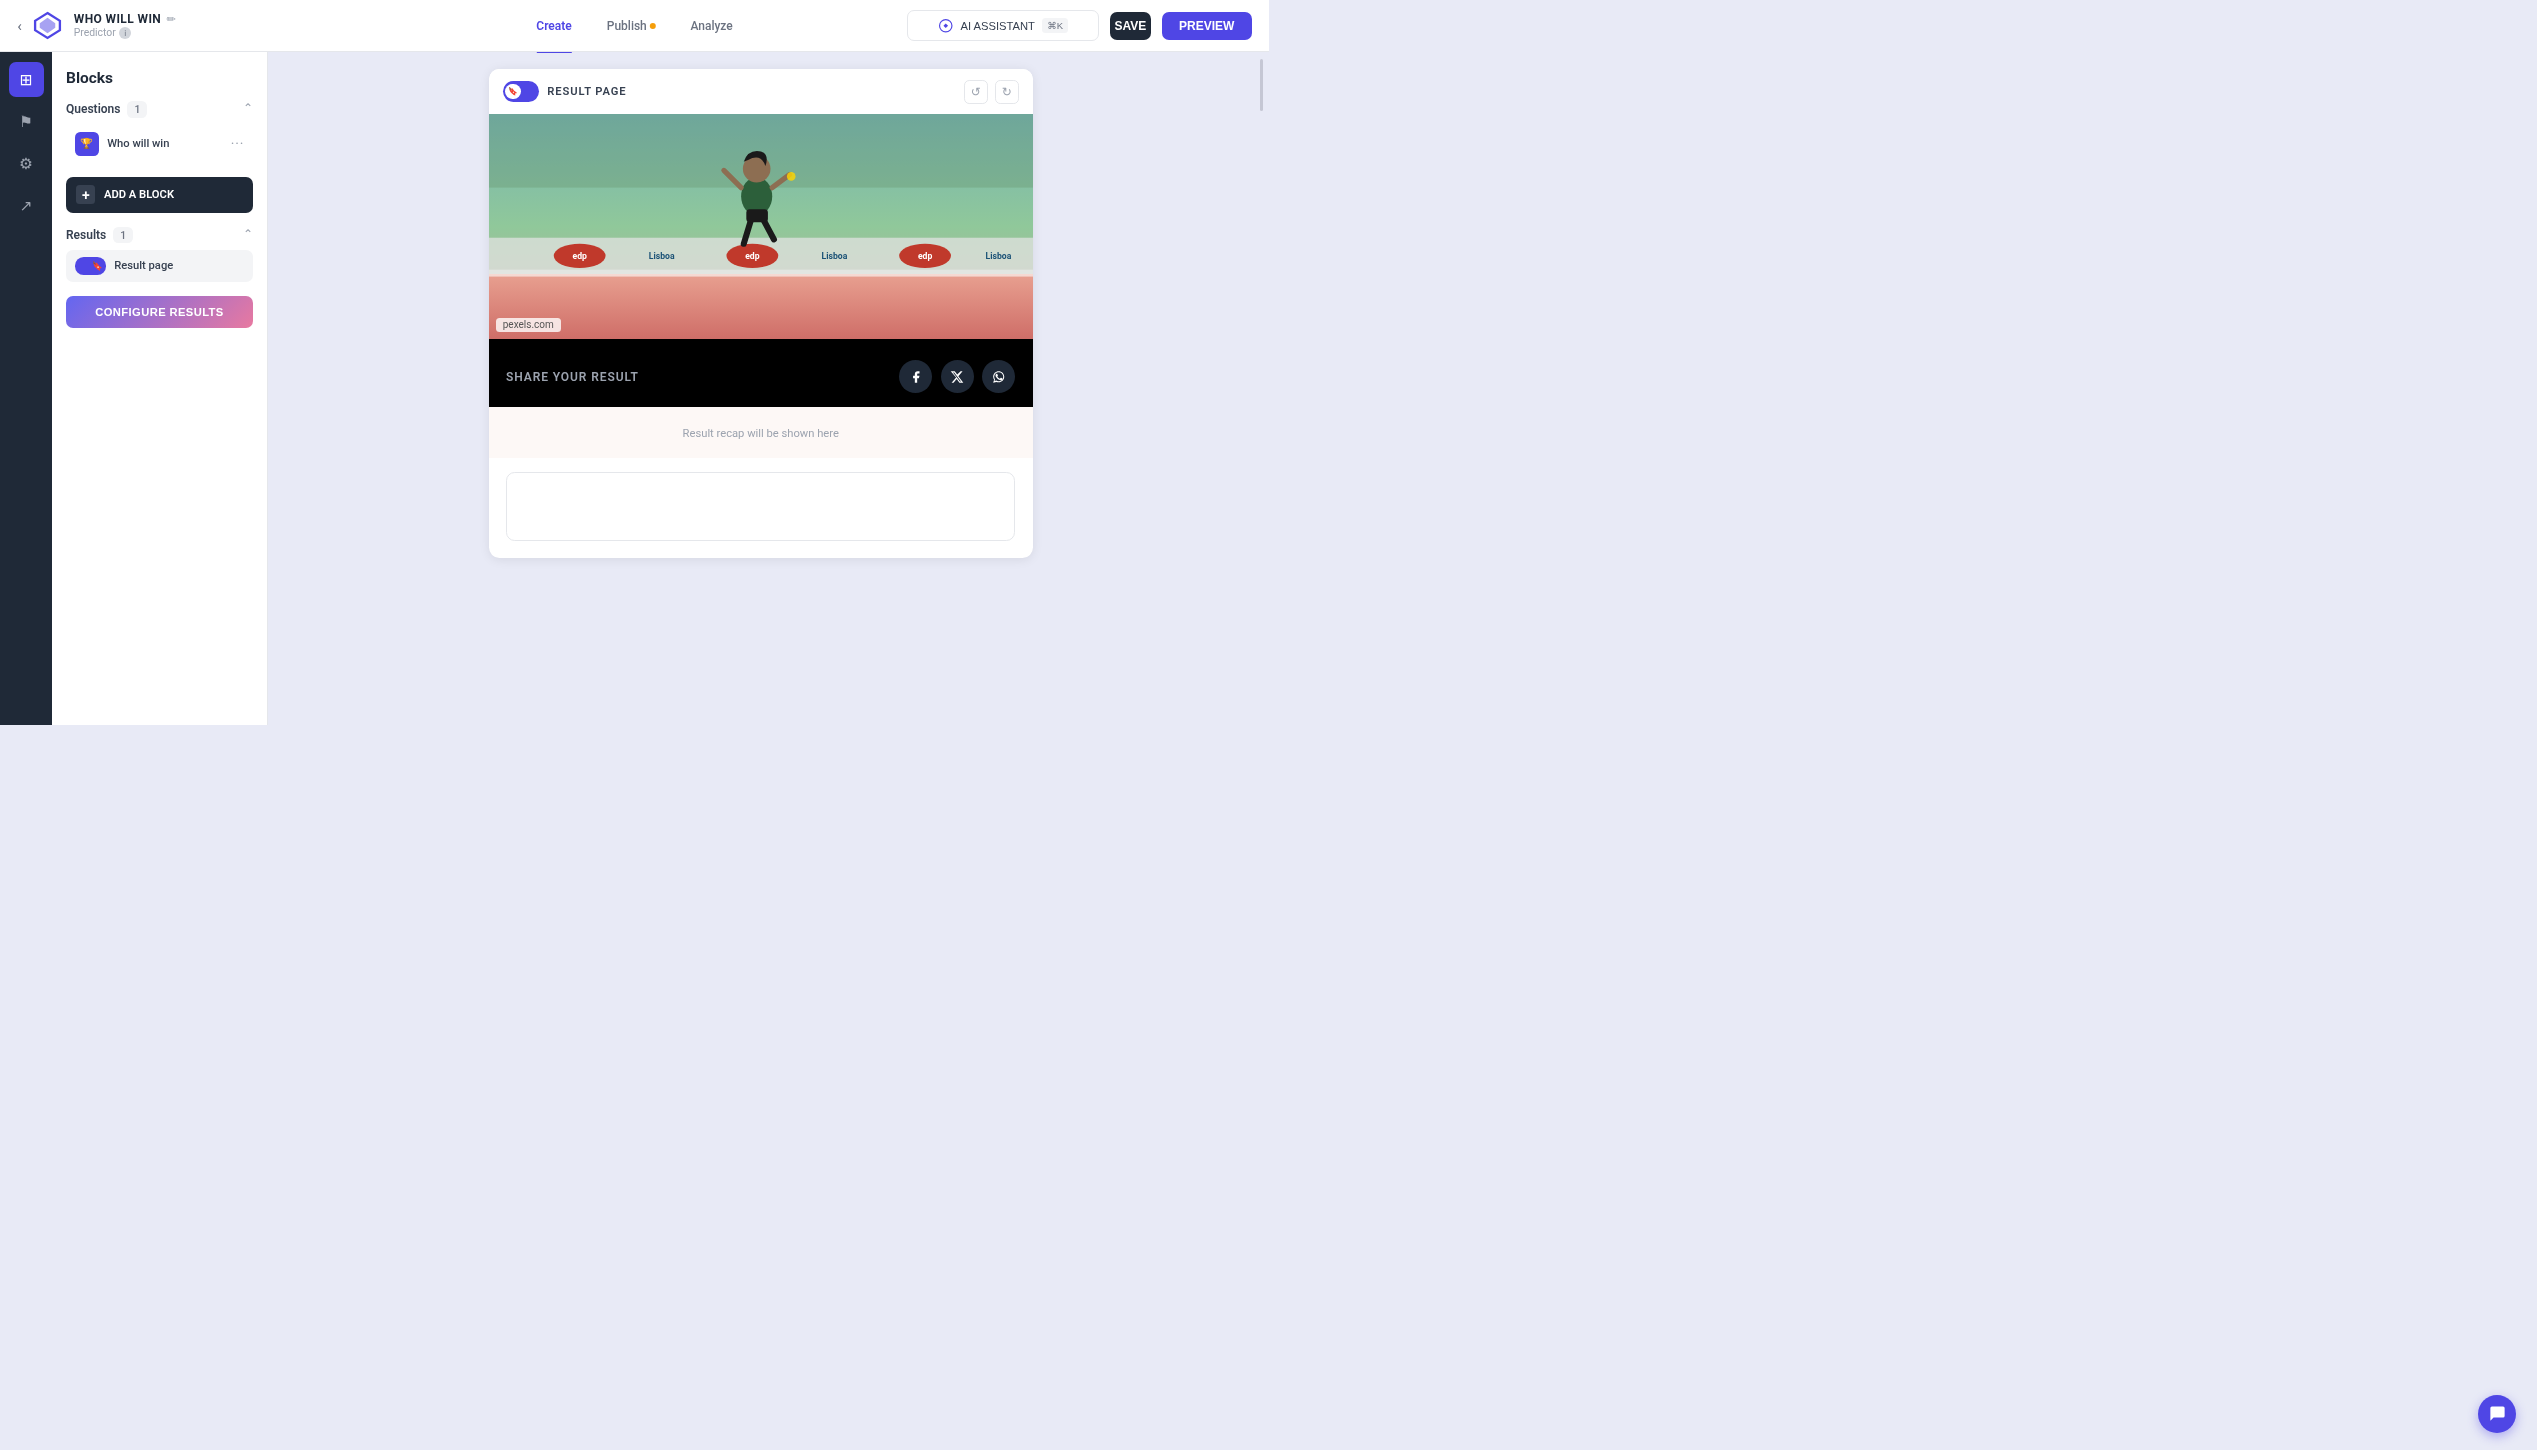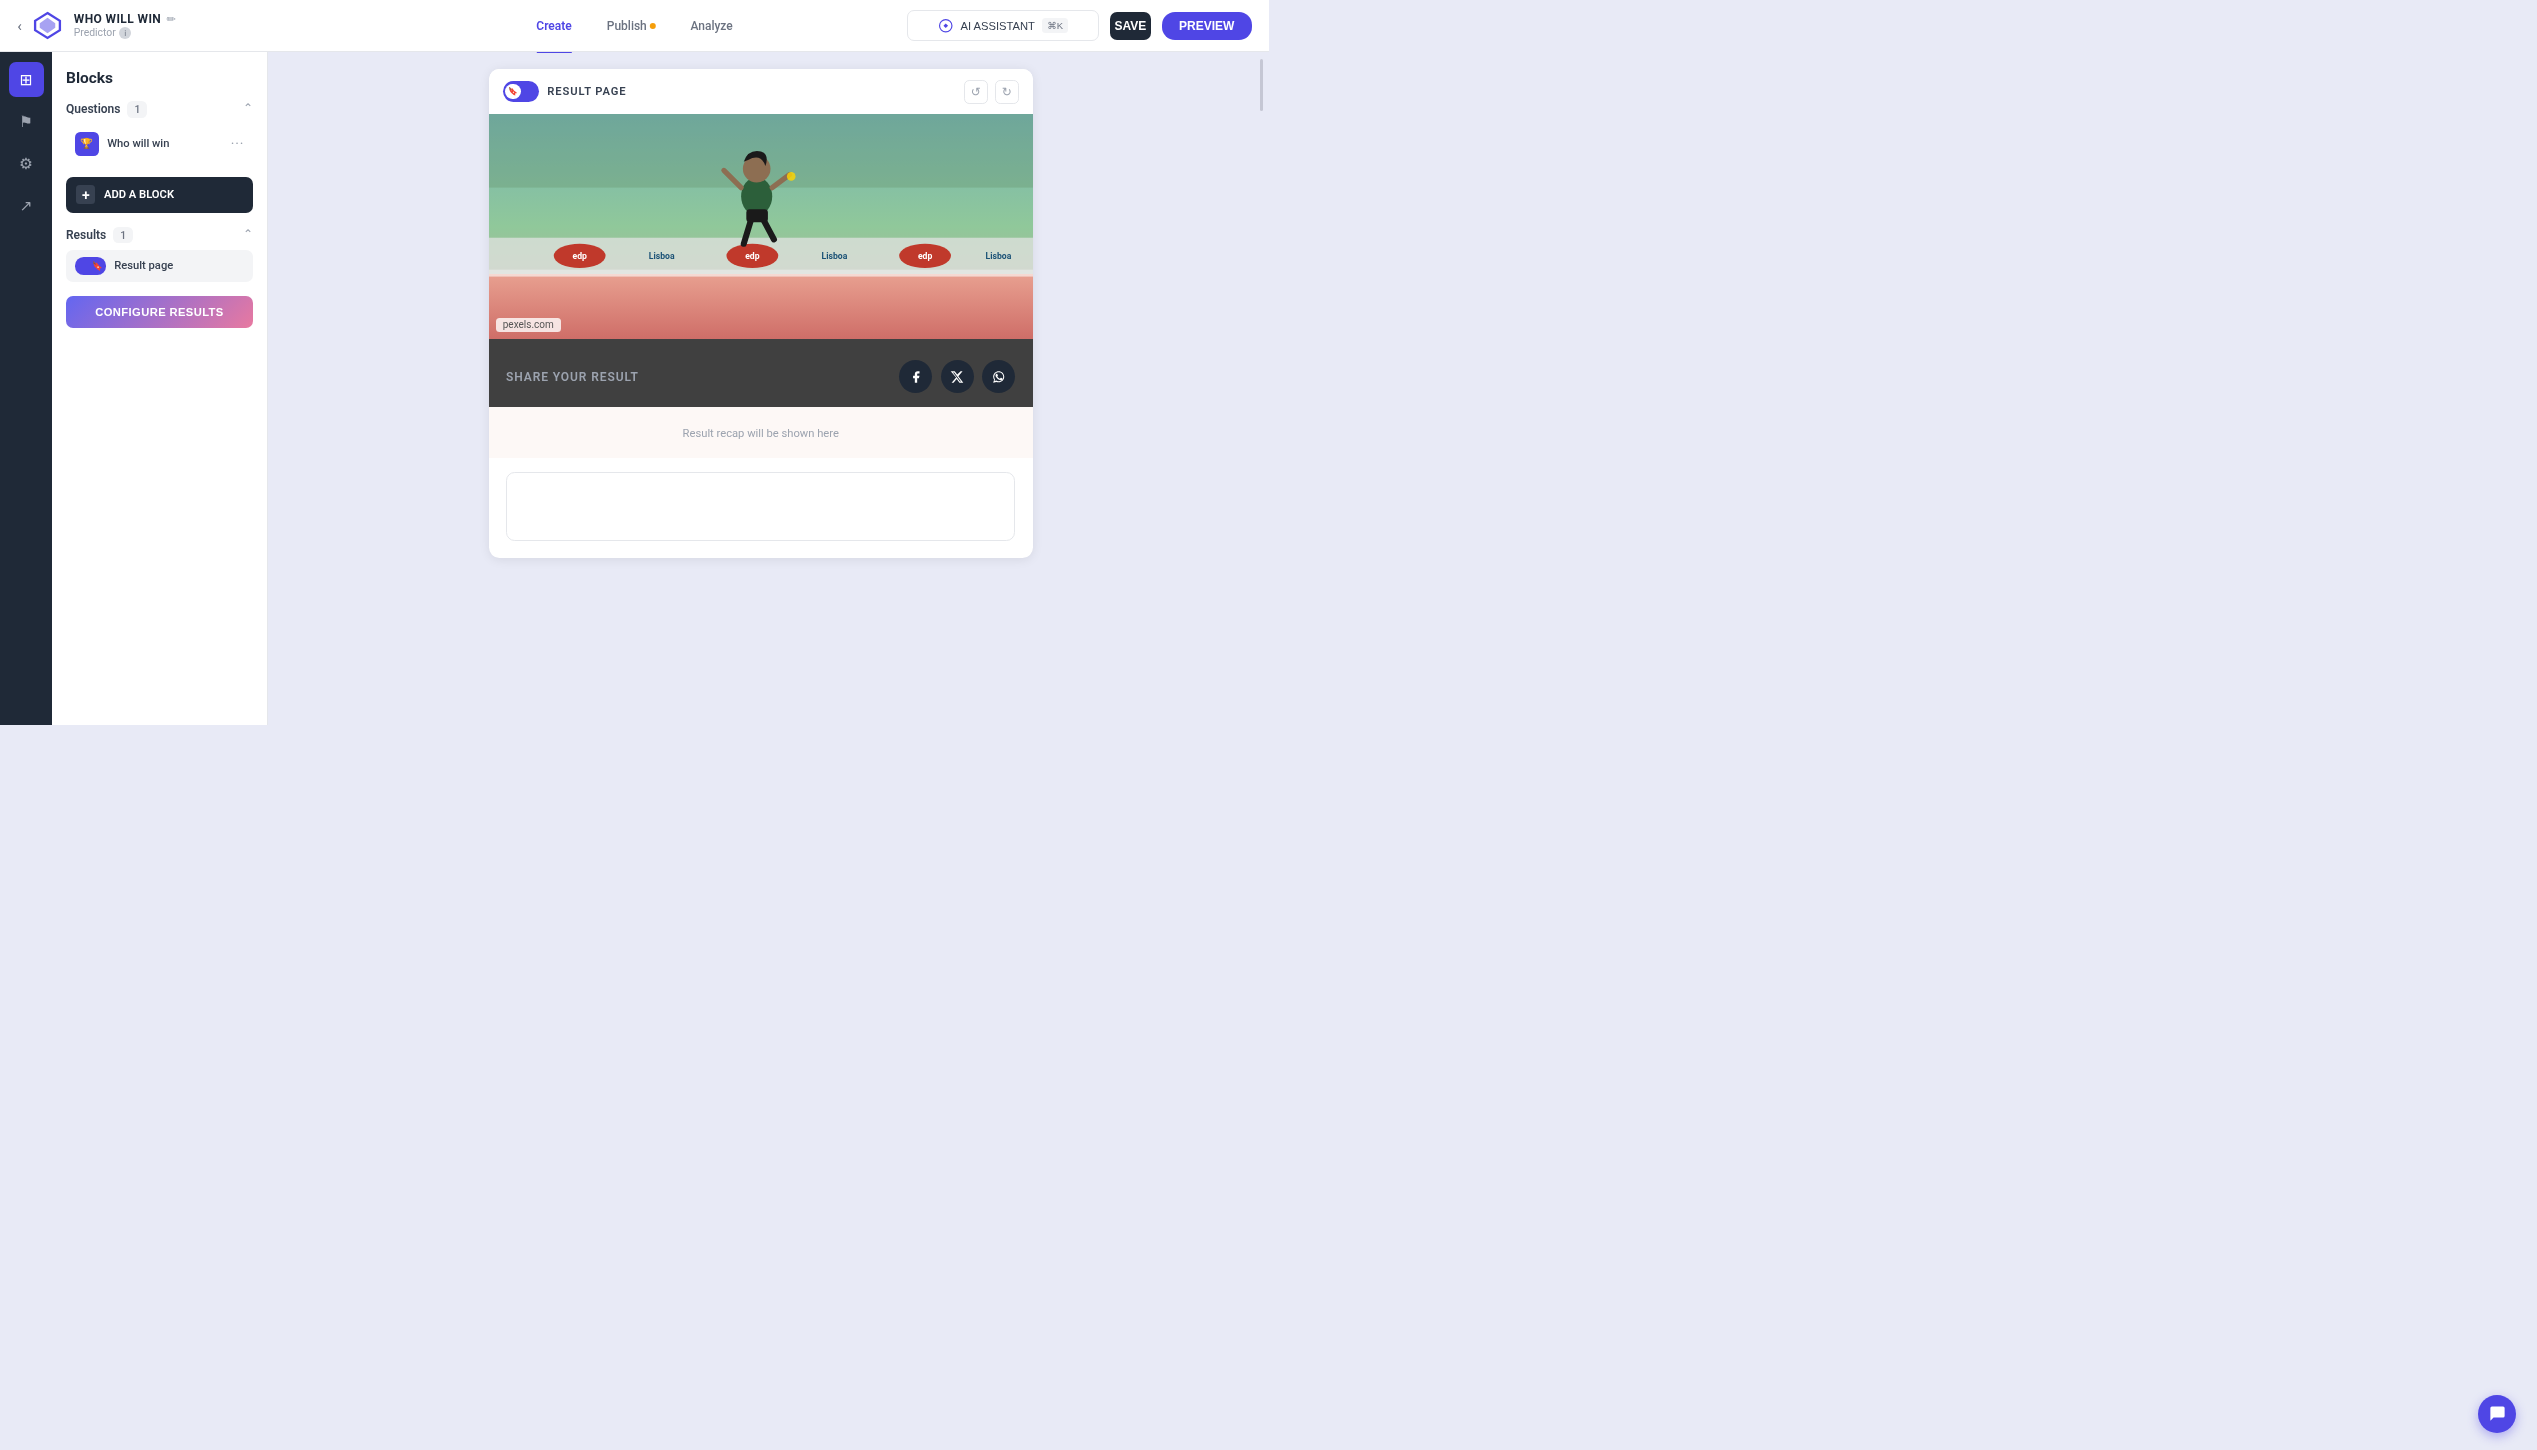--- a/index.html
+++ b/index.html
@@ -155,21 +155,21 @@
       border-radius: 7px;
       font-size: 12px;
       font-weight: 600;
       cursor: pointer;
     }
     .preview-btn {
       padding: 7px 17.3px;
       background: #4f46e5;
       color: #fff;
       border: none;
-      border-radius: 13px;
+      border-radius: 7px;
       font-size: 12px;
       font-weight: 600;
       cursor: pointer;
     }
 
     
     .main-layout {
       display: flex;
       height: calc(725px - 52px);
     }
@@ -427,21 +427,21 @@
       background: rgba(255,255,255,0.8);
       border-radius: 3.5px;
       padding: 1.7px 7px;
       font-size: 10px;
       color: #555;
     }
 
     
     .share-section {
       padding: 21px 17.3px 14px;
-      background: #404040;
+      background: #000000;
       display: flex;
       align-items: center;
       justify-content: space-between;
     }
     .share-label {
       font-size: 12px;
       font-weight: 600;
       color: #9ca3af;
       letter-spacing: 0.9px;
     }

